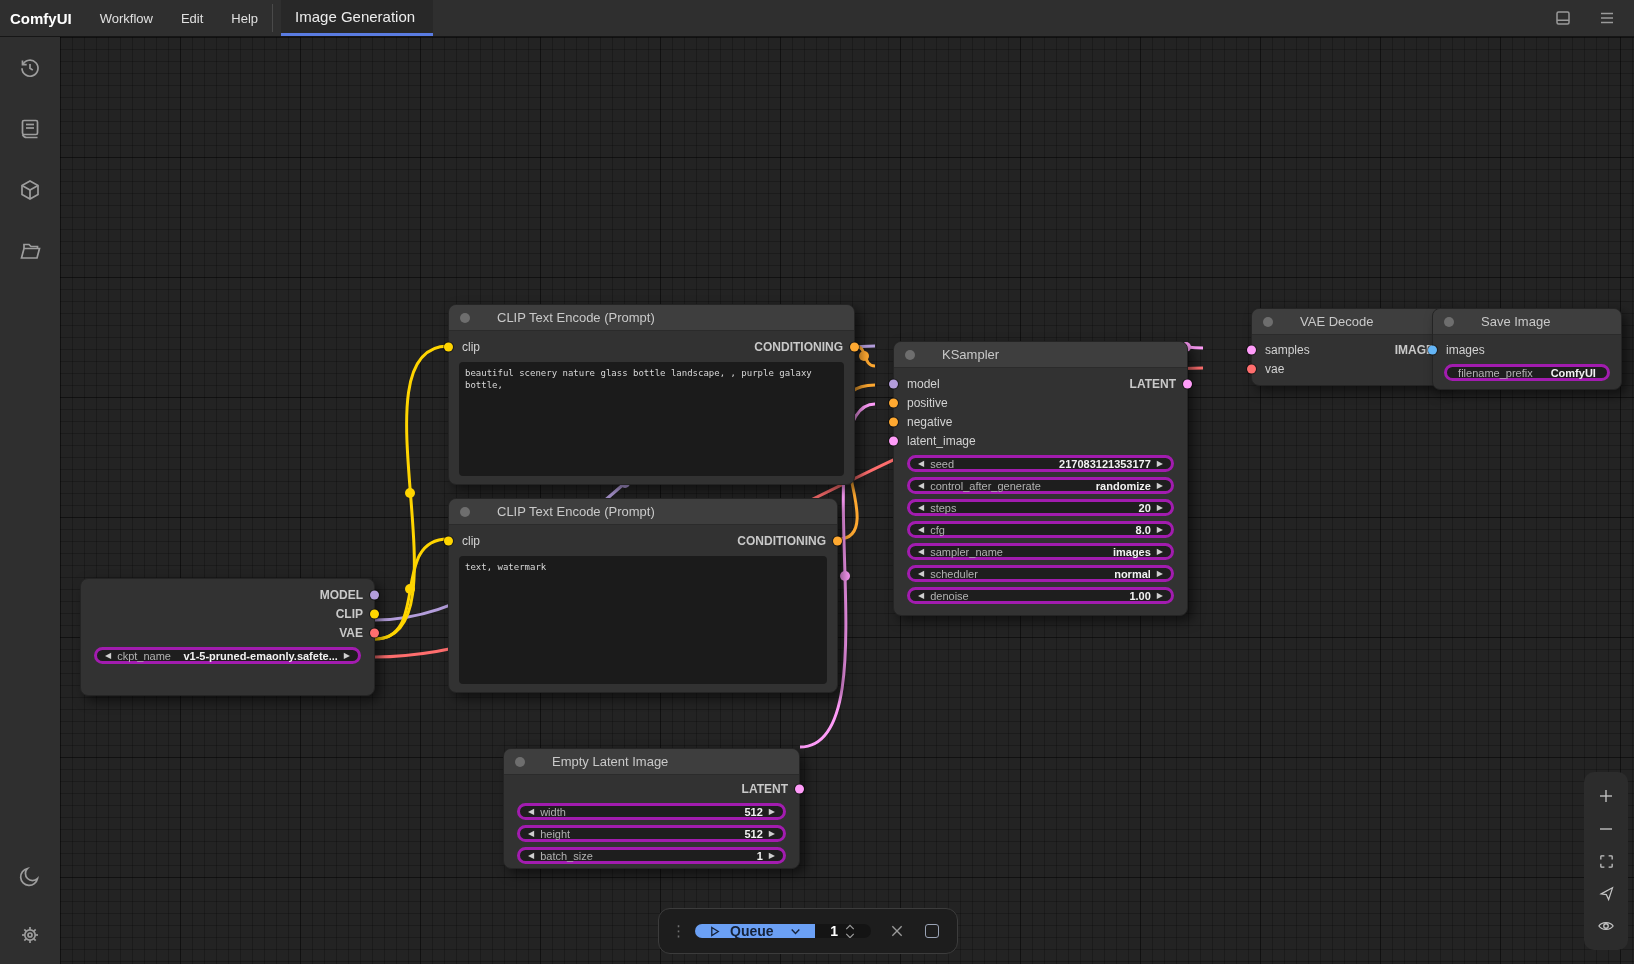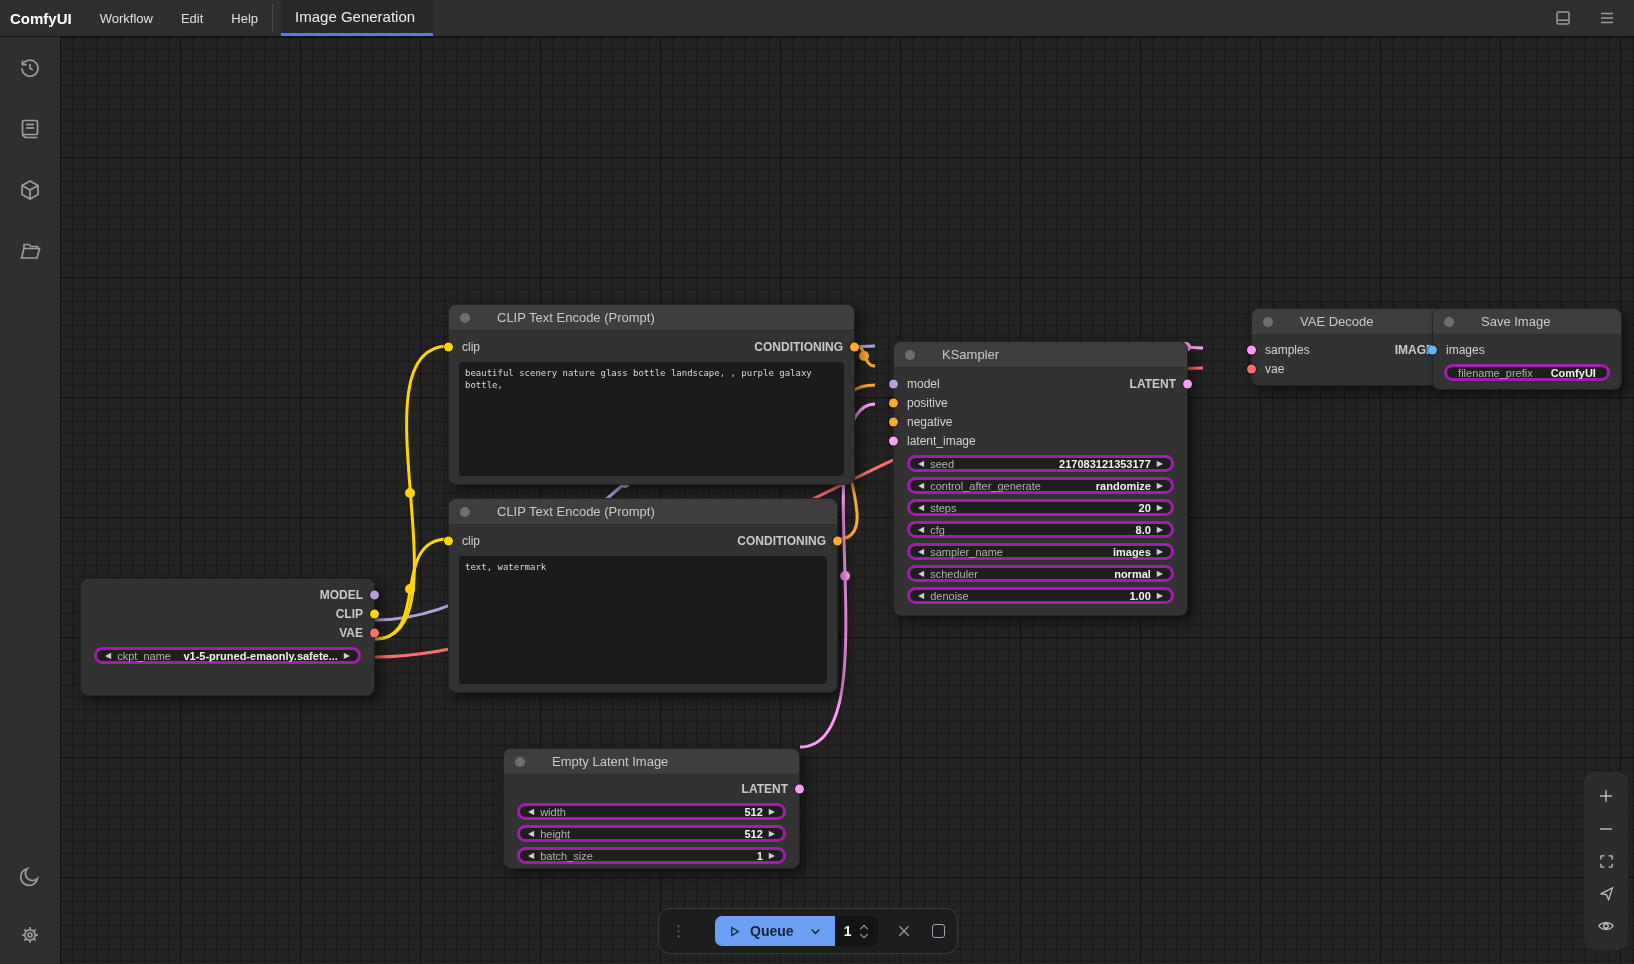--- a/index.html
+++ b/index.html
@@ -57,21 +57,21 @@
   .wval { margin-left:auto; margin-right:6px; color:#f2f2f2; font-weight:bold; }
   .wrow.noarrow { justify-content:center; gap:18px; }
   .wrow.noarrow .wname { margin:0; } .wrow.noarrow .wval { margin:0; }
   .prompt { flex:1; margin:6px 10px 8px 10px; background:#1b1b1b; border-radius:4px; padding:5px 6px;
     font-family:"DejaVu Sans Mono", monospace; font-size:9px; line-height:1.35; color:#d8d8d8; white-space:pre-wrap; overflow:hidden; }
 
   
   .queuebar { position:absolute; left:658px; top:908px; width:300px; height:46px; background:#1d1d1d;
     border:1px solid #3c3c3c; border-radius:12px; z-index:30; display:flex; align-items:center; padding:0 12px; }
   .drag-handle { color:#6f6f6f; font-size:15px; letter-spacing:-1px; margin-right:10px; cursor:grab; }
-  .queue-pill { display:flex; height:30px; border-radius:7px; overflow:hidden;margin-left:20px; }
+  .queue-pill { display:flex; height:14px; border-radius:7px; overflow:hidden; }
   .queue-btn { background:#6ba0f5; color:#152238; display:flex; align-items:center; gap:9px; padding:0 13px;
     font-size:14px; font-weight:bold; cursor:pointer; }
   .queue-count { background:#141414; width:56px; display:flex; align-items:center; justify-content:center; gap:7px; }
   .count-val { color:#fff; font-size:14px; font-weight:bold; }
   .stepper { display:flex; flex-direction:column; gap:3px; color:#9a9a9a; }
   .qb-icon { color:#9a9a9a; display:flex; align-items:center; justify-content:center; cursor:pointer; }
   .qb-x { margin-left:18px; }
   .qb-stop { margin-left:20px; width:14px; height:14px; border:1.8px solid #9aa3b5; border-radius:3px; }
 
   

